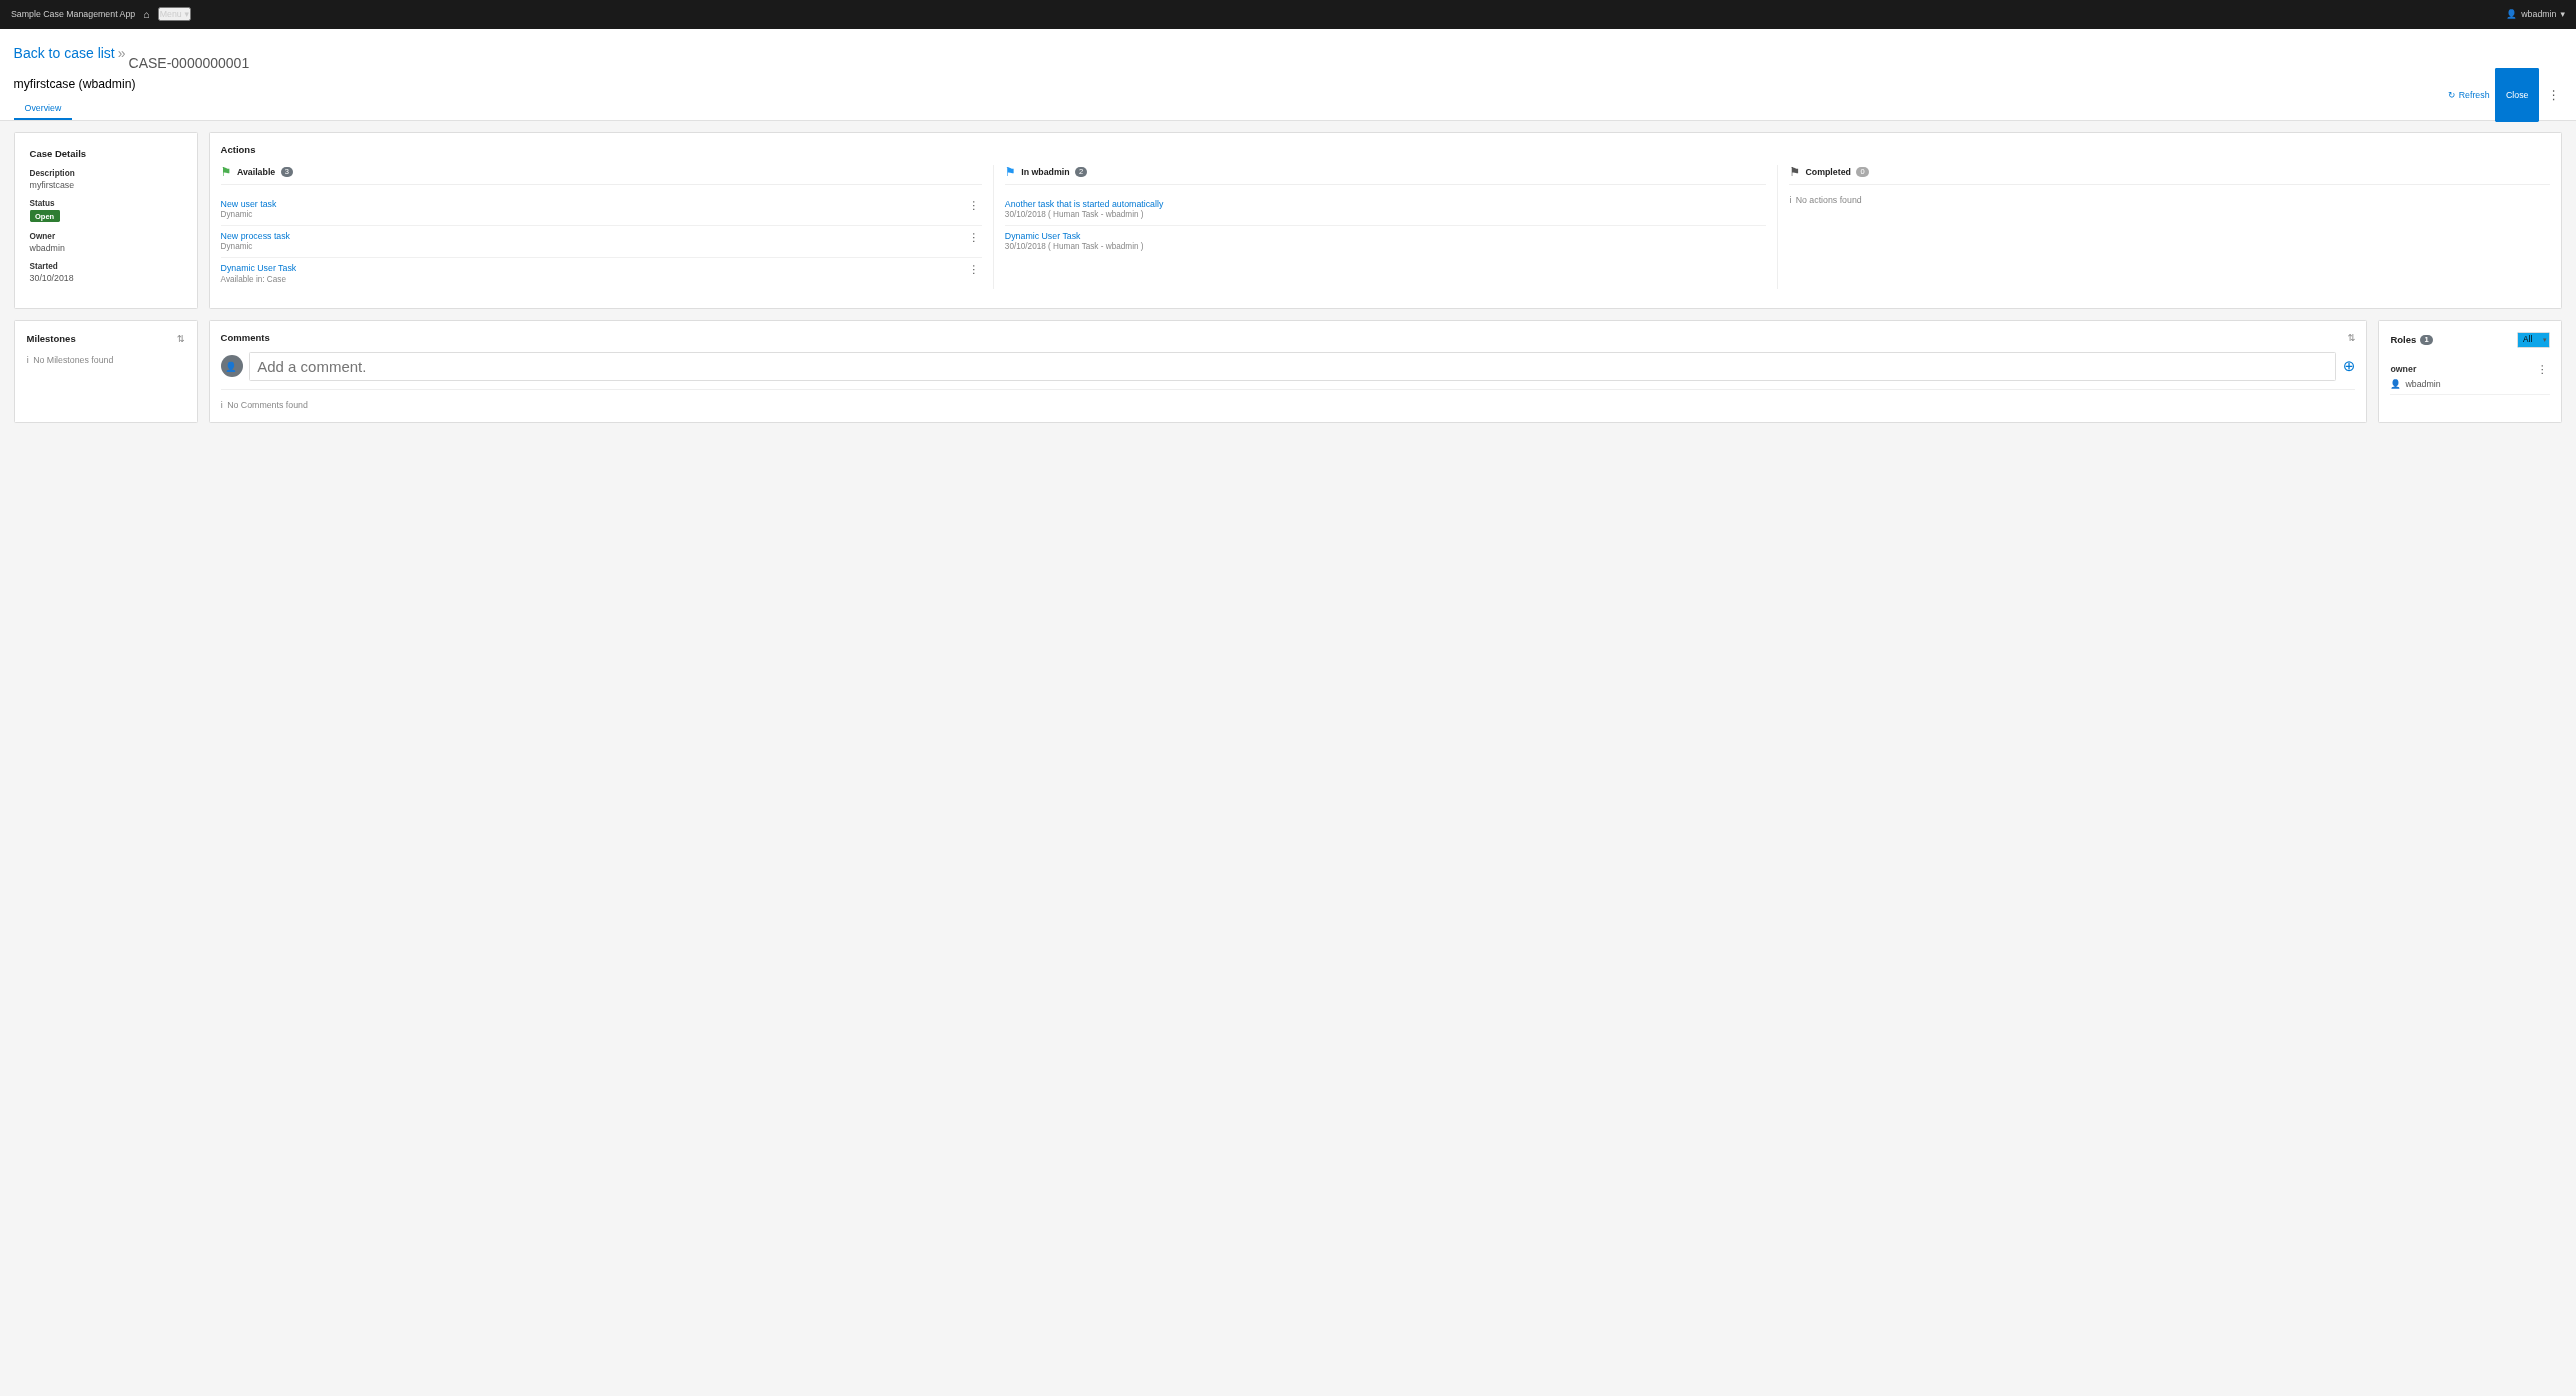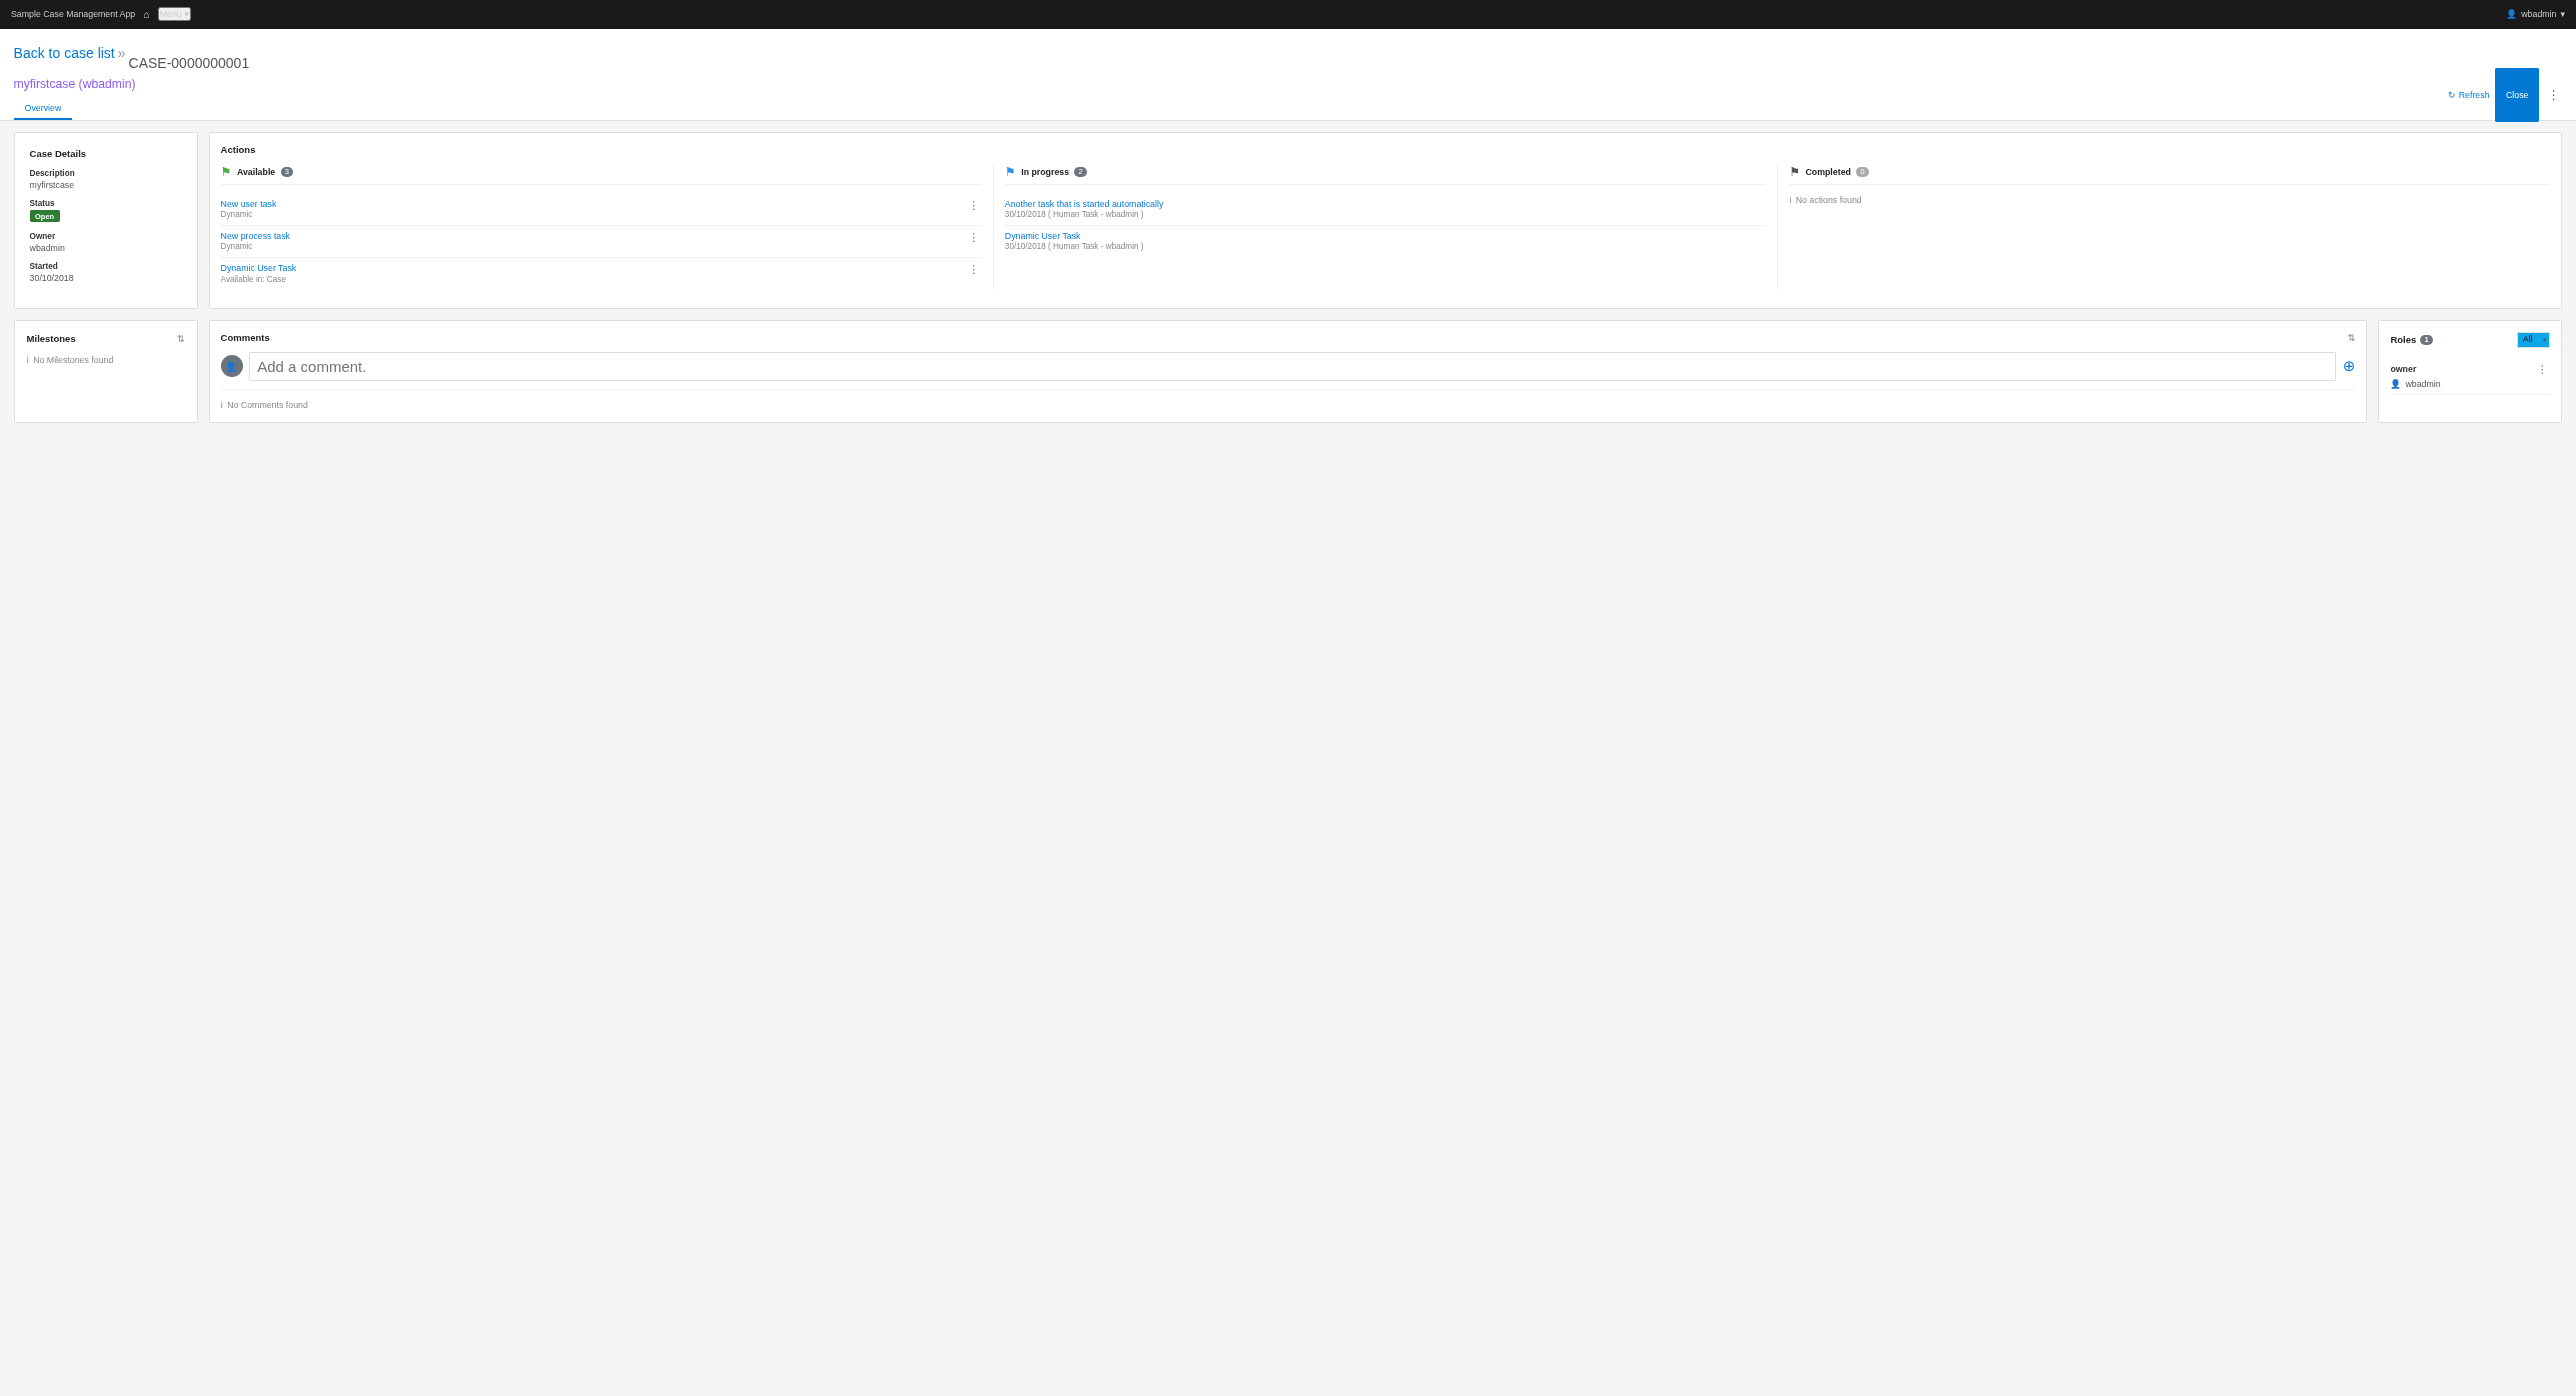--- a/index.html
+++ b/index.html
@@ -25,21 +25,21 @@
     .sub-header {
       background: #fff;
       padding: 6.8px 13.6px 0 13.6px;
       border-bottom: 0.7px solid #e0e0e0;
     }
     .breadcrumb { display: flex; align-items: center; gap: 3px; font-size: 14px; margin-bottom: 5.4px; }
     .breadcrumb-link { color: #0078d4; cursor: pointer; text-decoration: none; }
     .breadcrumb-sep { color: #999; }
     .breadcrumb-current { color: #555; margin-top: 20px; }
     .case-title-row { display: flex; align-items: center; justify-content: space-between; }
-    .case-title { font-size: 12.2px; font-weight: 400; color: #8b5cf6; margin-bottom: 6.8px; }
+    .case-title { font-size: 12.2px; font-weight: 400; color: #000000; margin-bottom: 6.8px; }
     .case-title-actions { display: flex; align-items: center; gap: 5.4px; position: absolute; right: 13.6px; top: 39px; }
     .refresh-btn { display: flex; align-items: center; gap: 3.4px; color: #0078d4; cursor: pointer; font-size: 8.8px; background: none; border: none; }
     .close-btn { background: #0078d4; color: #fff; border: none; padding: 22px 11px; font-size: 8.8px; cursor: pointer; border-radius: 1.4px; }
     .more-btn { background: none; border: none; cursor: pointer; font-size: 12.2px; color: #555; padding: 0 2.7px; }
     .tabs { display: flex; gap: 0; }
     .tab { padding: 5.4px 11px; font-size: 8.8px; cursor: pointer; border-bottom: 2px solid transparent; color: #555; }
     .tab.active { border-bottom: 2px solid #0078d4; color: #0078d4; font-weight: 500; }
 
     
     .main-content { padding: 11px 13.6px; display: flex; flex-direction: column; gap: 11px; }
@@ -223,21 +223,21 @@
               <div class="action-item-name">Dynamic User Task</div>
               <div class="action-item-sub">Available in: Case</div>
             </div>
             <button class="action-menu-btn">⋮</button>
           </div>
         </div>
 
         <div class="action-col">
           <div class="action-col-header">
             <span class="flag-icon flag-inprogress">⚑</span>
-            <span class="col-title">In progress</span>
+            <span class="col-title">In wbadmin</span>
             <span class="col-badge">2</span>
           </div>
 
           <div class="action-item">
             <div class="action-item-info">
               <div class="action-item-name">Another task that is started automatically</div>
               <div class="action-item-sub">30/10/2018 ( Human Task - wbadmin )</div>
             </div>
           </div>
 

